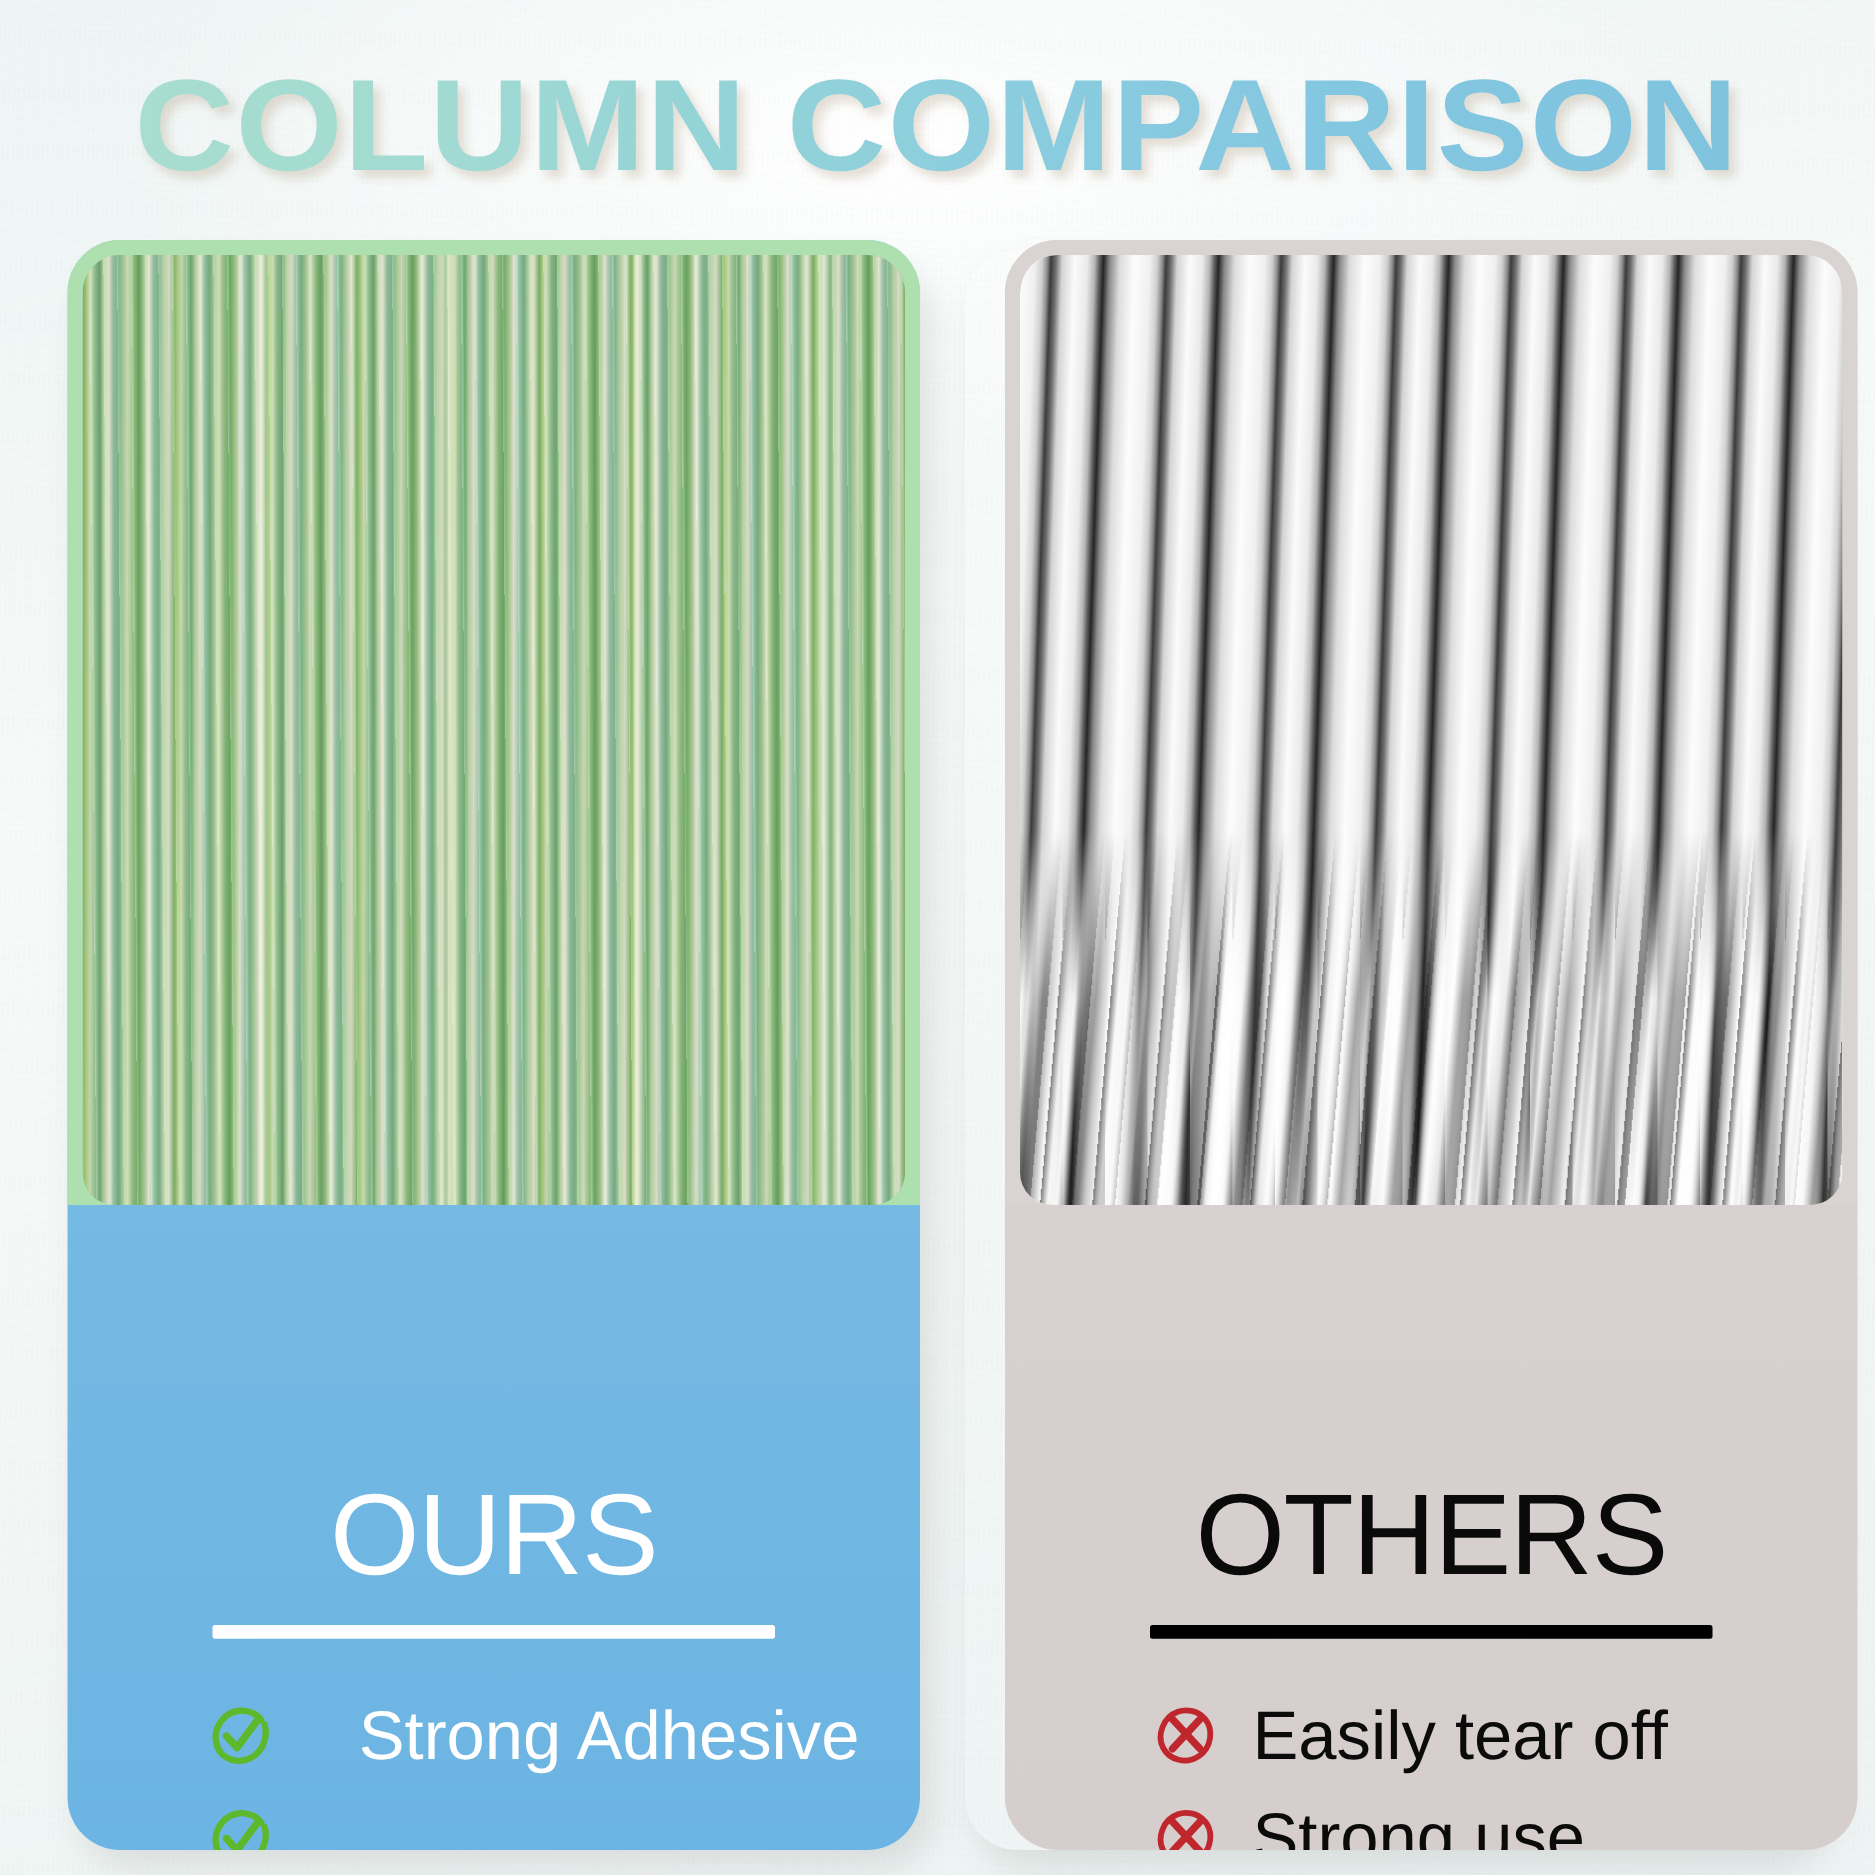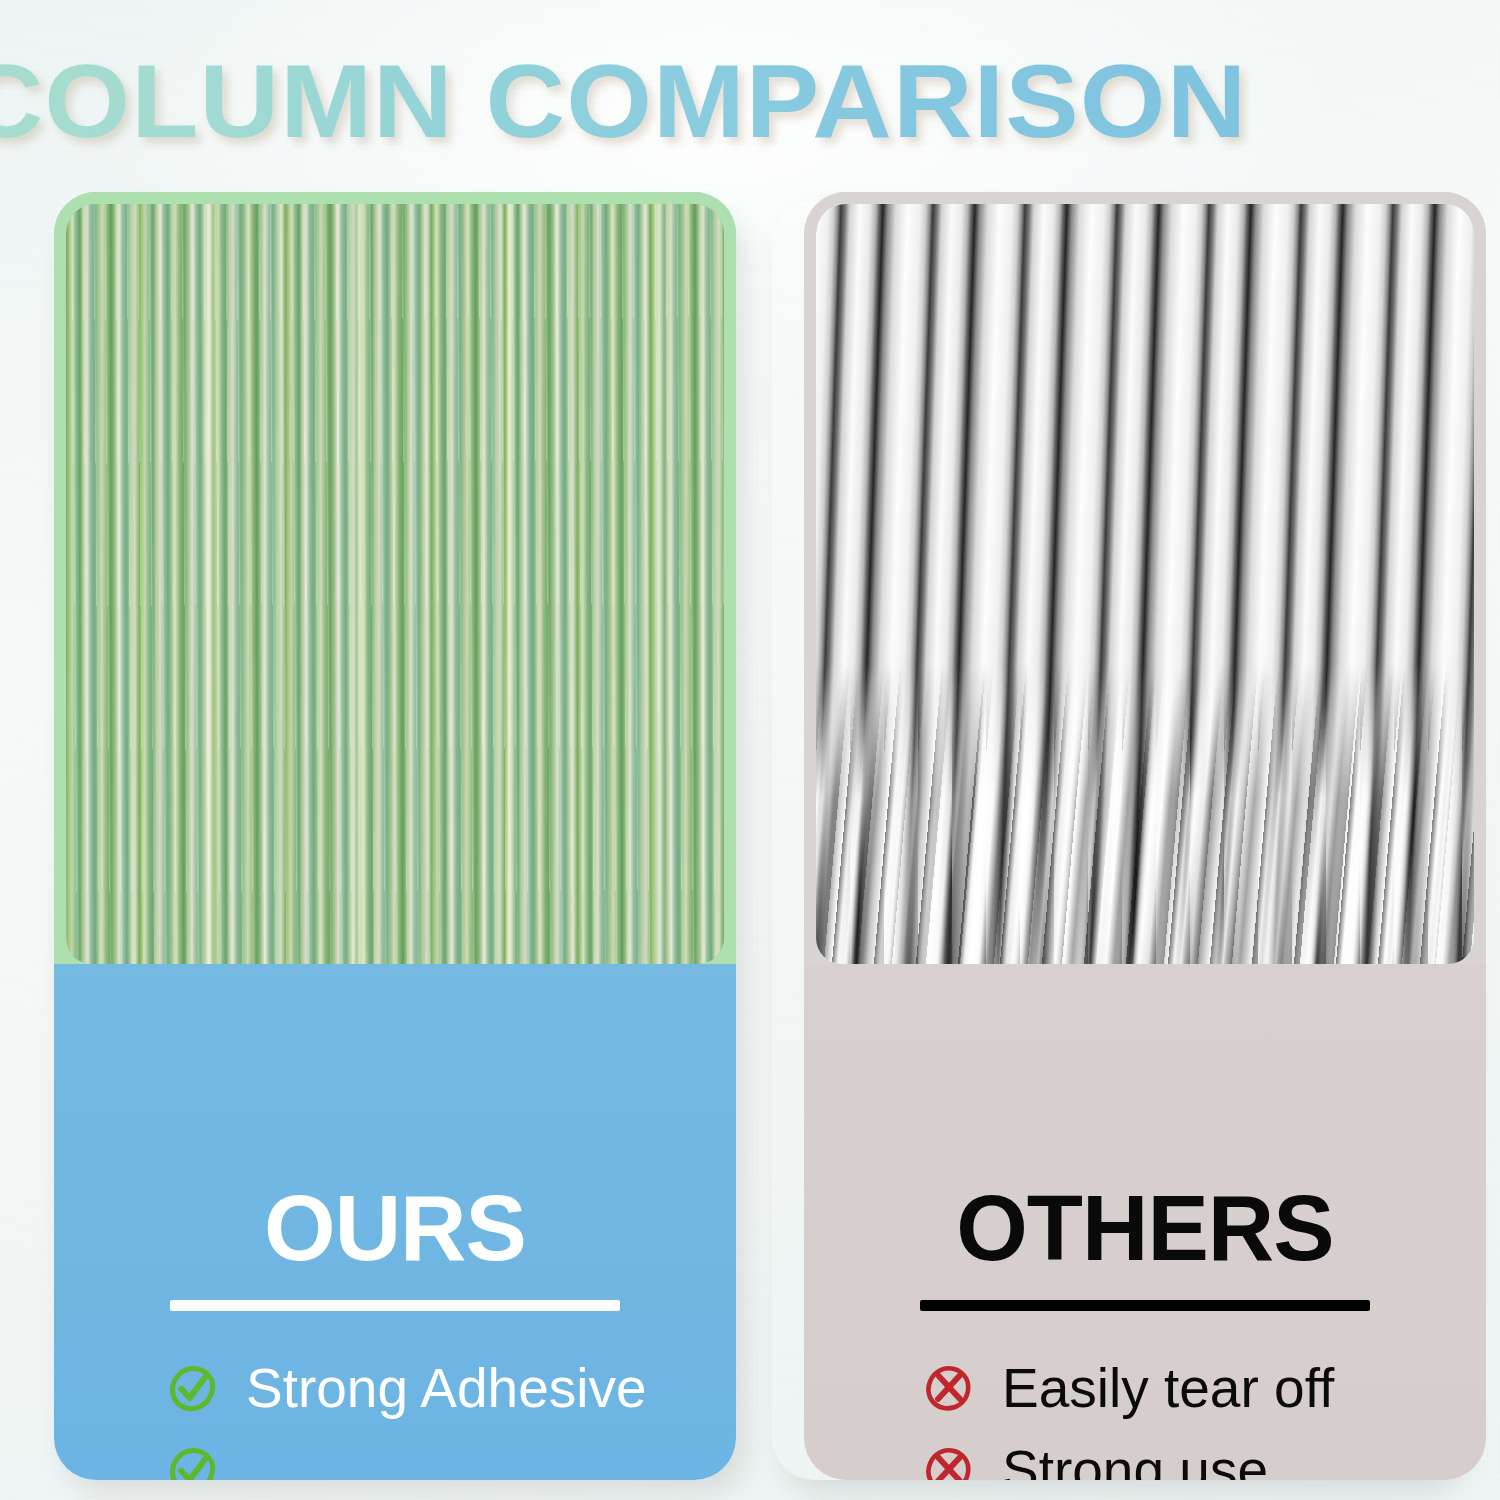--- a/index.html
+++ b/index.html
@@ -32,21 +32,21 @@
       repeating-linear-gradient(91deg, rgba(0,0,0,0.012) 0 1px, rgba(0,0,0,0) 1px 4px),
       repeating-linear-gradient(2deg, rgba(0,0,0,0.010) 0 1px, rgba(0,0,0,0) 1px 6px);
     opacity: .8;
   }
 
   
   #title-wrap {
     position: absolute;
     left: 0; top: 48px;
     width: 1500px;
-    text-align: left;
+    text-align: center;
     z-index: 5;
   }
   #main-title {
     display: inline-block;
     font-family: "Liberation Sans", sans-serif;
     font-size: 104px;
     font-weight: bold;
     letter-spacing: 1px;
     line-height: 1.02;
     transform: scaleX(1.06);
@@ -185,21 +185,21 @@
   
   .panel-body {
     position: absolute;
     left: 0; top: 772px;
     width: 682px;
     height: 516px;
   }
   .panel-heading {
     text-align: center;
     font-size: 92px;
-    font-weight: bold;
+    font-weight: normal;
     line-height: 1;
     letter-spacing: -1px;
     margin-top: 218px;
   }
   #heading-ours   { color: #ffffff; }
   #heading-others { color: #0a0a0a; }
 
   .divider {
     height: 11px;
     margin: 26px auto 0 auto;
@@ -224,21 +224,21 @@
     width: 54px;
     height: 54px;
     flex: 0 0 54px;
     display: block;
   }
   .feature-label {
     font-size: 55px;
     line-height: 1;
     white-space: nowrap;
   }
-  #card-ours   .feature-label { color: #ffffff; }
+  #card-ours   .feature-label { color: #ffffff; margin-left: 41px; }
   #card-others .feature-label { color: #0b0b0b; }
   #card-others .feature-list  { padding-left: 118px; }
 </style>
 </head>
 <body>
 
 <div id="page-bg"></div>
 
 <div id="title-wrap">
   <h1 id="main-title">COLUMN COMPARISON</h1>

